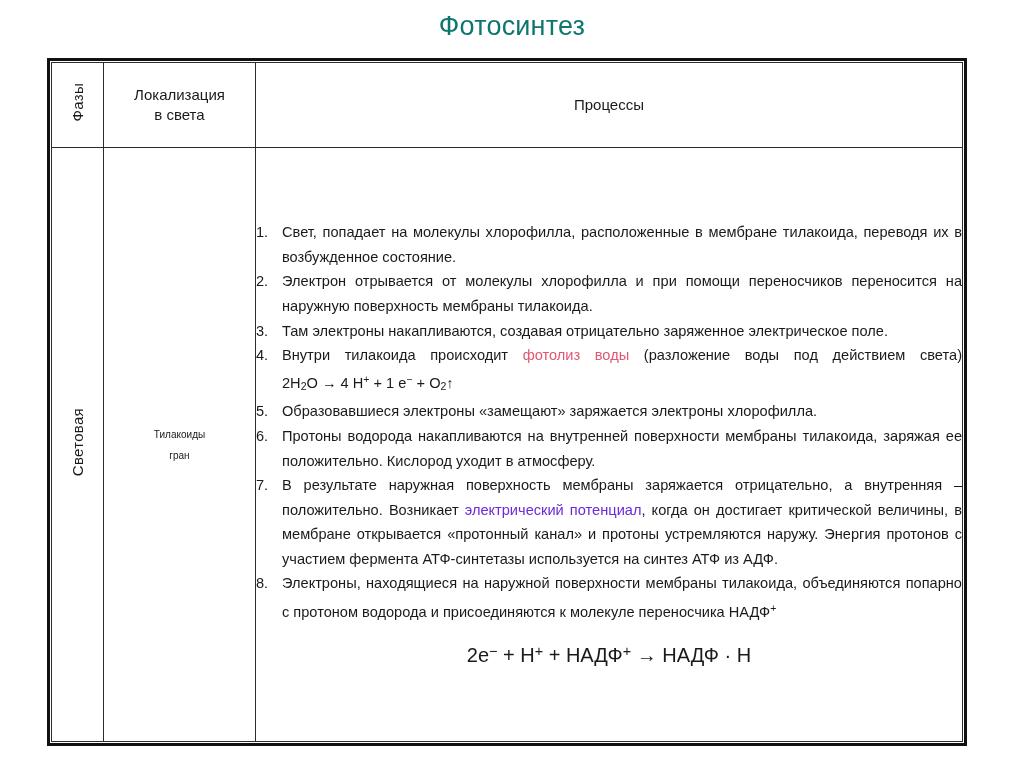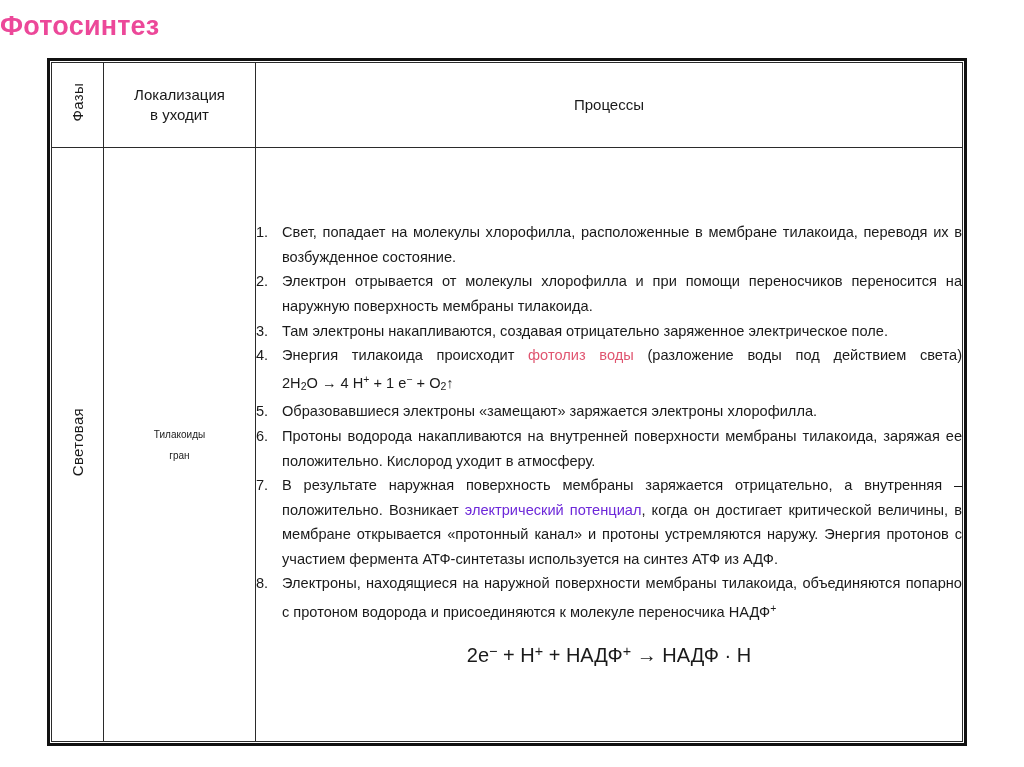--- a/index.html
+++ b/index.html
@@ -16,25 +16,25 @@
   }
 
   .page {
     position: relative;
     width: 1024px;
     height: 767px;
     box-sizing: border-box;
   }
 
   .page-title {
-    text-align: left;
+    text-align: center;
     font-size: 27px;
-    font-weight: bold;
+    font-weight: normal;
     letter-spacing: 0.2px;
-    color: #ec4899;
+    color: #0f766e;
     margin: 0;
     padding-top: 8px;
     line-height: 36px;
   }
 
   .table-wrap {
     position: absolute;
     left: 47px;
     top: 58px;
     width: 920px;
@@ -168,21 +168,21 @@
         <col class="c-loc">
         <col class="c-proc">
       </colgroup>
       <tbody>
         <tr class="hdr-row">
           <td>
             <span class="vert-text">Фазы</span>
           </td>
           <td class="hdr-loc">
             <div>Локализация</div>
-            <div>в уходит</div>
+            <div>в света</div>
           </td>
           <td class="hdr-proc">
             <span>Процессы</span>
           </td>
         </tr>
 
         <tr class="body-row">
           <td class="phase-cell">
             <span class="phase-vert">Световая</span>
           </td>
@@ -205,21 +205,21 @@
                 <span>Электрон отрывается от молекулы хлорофилла и при помощи переносчиков переносится на наружную поверхность мембраны тилакоида.</span>
               </li>
 
               <li>
                 <span class="num">3.</span>
                 <span>Там электроны накапливаются, создавая отрицательно заряженное электрическое поле.</span>
               </li>
 
               <li>
                 <span class="num">4.</span>
-                <span>Энергия тилакоида происходит </span><span class="hl-pink">фотолиз воды</span><span> (разложение воды под действием света) </span><span class="nowrap"><span>2H</span><sub>2</sub><span>O</span><span> → </span><span>4 H</span><sup>+</sup><span> + </span><span>1 e</span><sup>−</sup><span> + </span><span>O</span><sub>2</sub><span>↑</span></span>
+                <span>Внутри тилакоида происходит </span><span class="hl-pink">фотолиз воды</span><span> (разложение воды под действием света) </span><span class="nowrap"><span>2H</span><sub>2</sub><span>O</span><span> → </span><span>4 H</span><sup>+</sup><span> + </span><span>1 e</span><sup>−</sup><span> + </span><span>O</span><sub>2</sub><span>↑</span></span>
               </li>
 
               <li>
                 <span class="num">5.</span>
                 <span>Образовавшиеся электроны «замещают» заряжается электроны хлорофилла.</span>
               </li>
 
               <li>
                 <span class="num">6.</span>
                 <span>Протоны водорода накапливаются на внутренней поверхности мембраны тилакоида, заряжая ее положительно. Кислород уходит в атмосферу.</span>

